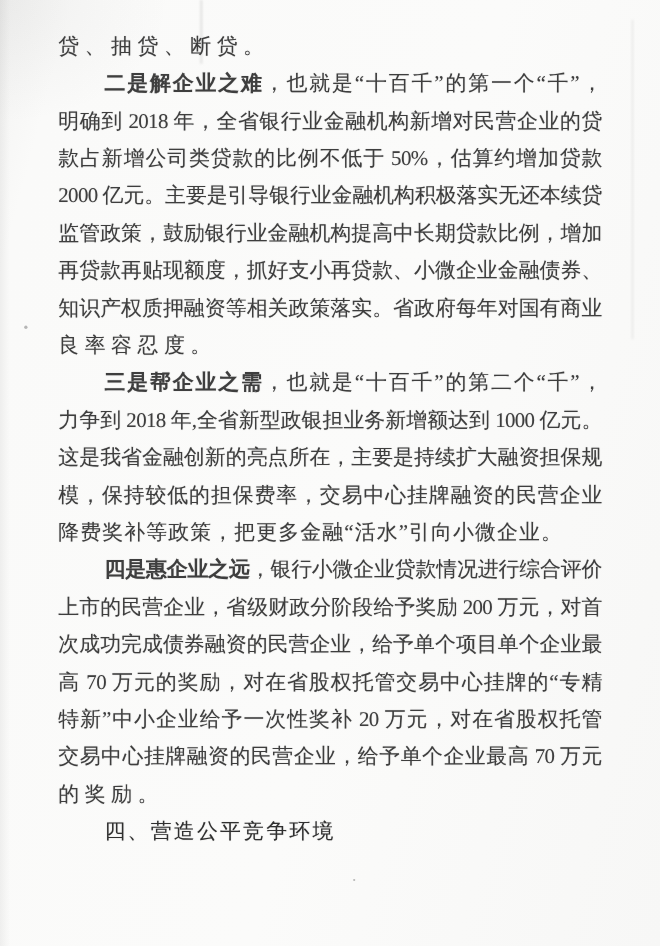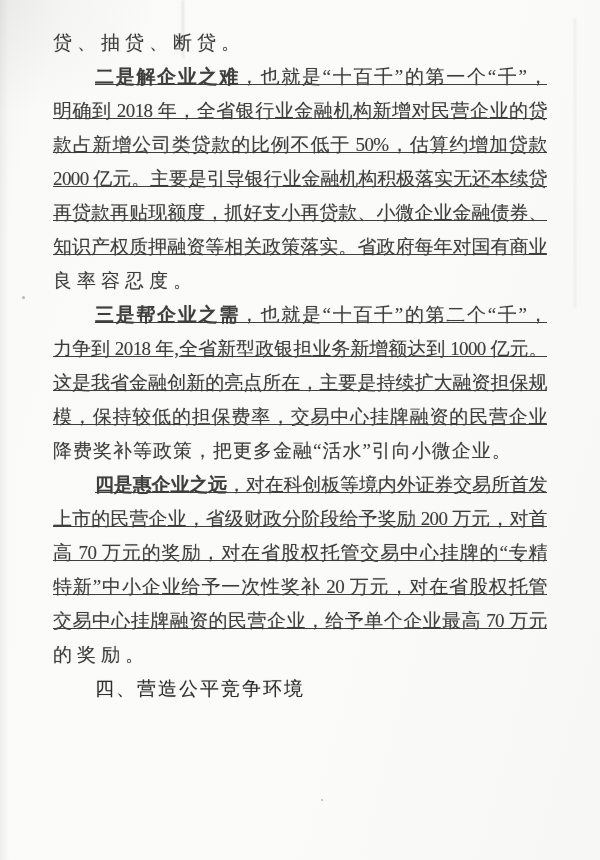--- a/index.html
+++ b/index.html
@@ -24,21 +24,20 @@
     height: 34px; line-height: 34px;
     font-size: 19px;
     letter-spacing: 1px;
     white-space: normal;
     text-shadow: 0 0 1px rgba(62,62,62,0.35);
   }
   .stretch {
     text-align: justify;
     text-align-last: justify;
     letter-spacing: -0.6px;
-    text-decoration: underline;
   }
   .indent { text-indent: 42px; }
   .loose { letter-spacing: 5px; }
   .lead { font-weight: bold; }
   .heading {
     font-weight: normal;
     font-family: "Liberation Sans", "DejaVu Sans", sans-serif;
     letter-spacing: 2px;
     color: #2f2f2f;
   }
@@ -74,40 +73,42 @@
 
     <div class="line loose">贷、抽贷、断贷。</div>
 
     <div class="line stretch indent">
       <span class="lead">二是解企业之难</span><span>，也就是“十百千”的第一个“千”，</span>
     </div>
 
     <div class="line stretch">明确到 2018 年，全省银行业金融机构新增对民营企业的贷</div>
     <div class="line stretch">款占新增公司类贷款的比例不低于 50%，估算约增加贷款</div>
     <div class="line stretch">2000 亿元。主要是引导银行业金融机构积极落实无还本续贷</div>
+    <div class="line stretch">监管政策，鼓励银行业金融机构提高中长期贷款比例，增加</div>
     <div class="line stretch">再贷款再贴现额度，抓好支小再贷款、小微企业金融债券、</div>
     <div class="line stretch">知识产权质押融资等相关政策落实。省政府每年对国有商业</div>
 
     <div class="line loose">良率容忍度。</div>
 
     <div class="line stretch indent">
       <span class="lead">三是帮企业之需</span><span>，也就是“十百千”的第二个“千”，</span>
     </div>
 
     <div class="line stretch">力争到 2018 年,全省新型政银担业务新增额达到 1000 亿元。</div>
     <div class="line stretch">这是我省金融创新的亮点所在，主要是持续扩大融资担保规</div>
     <div class="line stretch">模，保持较低的担保费率，交易中心挂牌融资的民营企业</div>
 
     <div class="line">降费奖补等政策，把更多金融“活水”引向小微企业。</div>
 
     <div class="line stretch indent">
-      <span class="lead">四是惠企业之远</span><span>，对在科创板等境内外证券交易所首发</span>
+      <span class="lead">四是惠企业之远</span><span>，银行小微企业贷款情况进行综合评价</span>
     </div>
 
     <div class="line stretch">上市的民营企业，省级财政分阶段给予奖励 200 万元，对首</div>
+    <div class="line stretch">次成功完成债券融资的民营企业，给予单个项目单个企业最</div>
     <div class="line stretch">高 70 万元的奖励，对在省股权托管交易中心挂牌的“专精</div>
     <div class="line stretch">特新”中小企业给予一次性奖补 20 万元，对在省股权托管</div>
     <div class="line stretch">交易中心挂牌融资的民营企业，给予单个企业最高 70 万元</div>
 
     <div class="line loose">的奖励。</div>
 
     <div class="line indent heading">四、营造公平竞争环境</div>
 
 
   </div>

